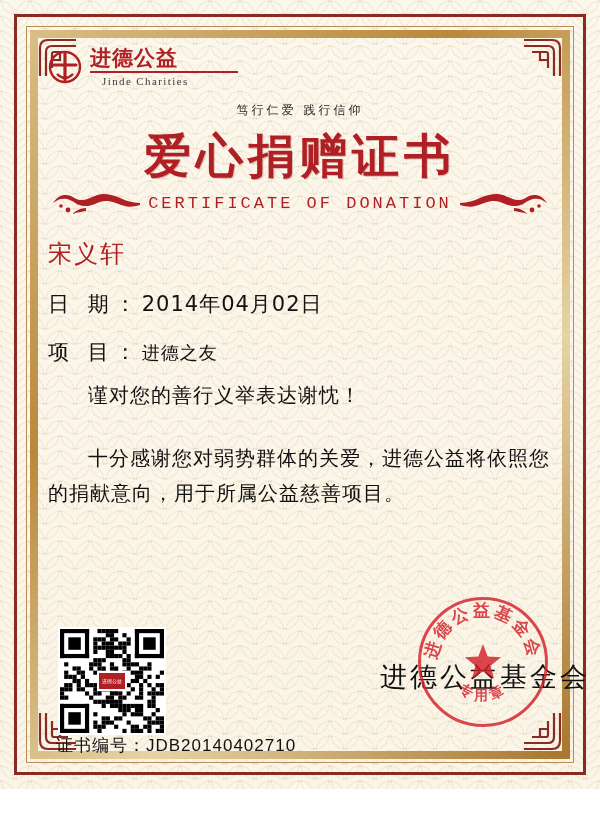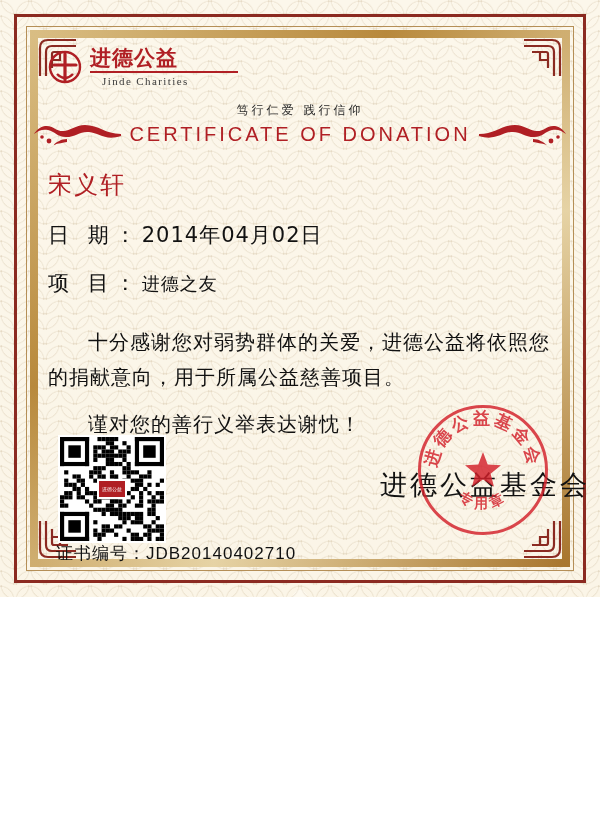--- a/index.html
+++ b/index.html
@@ -10,21 +10,21 @@
   body {
     width: 600px;
     height: 833px;
     font-family: "Liberation Sans", sans-serif;
     overflow: hidden;
   }
 
   .certificate {
     position: relative;
     width: 600px;
-    height: 597px;
+    height: 789px;
     box-sizing: border-box;
     background: #f7efe0;
     background-image:
       radial-gradient(circle at 50% 100%, rgba(255,255,255,0.85) 0 7px, rgba(0,0,0,0) 7px),
       linear-gradient(#fbf5e9, #f6edda);
     overflow: hidden;
   }
 
   
   .scales {
@@ -140,24 +140,24 @@
     margin-top: 2px;
     display: flex;
     align-items: center;
     justify-content: center;
     gap: 6px;
   }
   .flourish { color: #b01f24; }
   .flourish svg { display:block; }
   .flourish.right { transform: scaleX(-1); }
   .sub-title {
-    font-size: 20px;
+    font-size: 17px;
     letter-spacing: 3px;
     color: #b01f24;
-    font-family: Liberation Sans, sans-serif;
+    font-family: Liberation Mono, monospace;
     white-space: nowrap;
   }
 
   
   .recipient {
     margin-top: 22px;
     font-size: 24px;
     color: #b01f24;
     font-family: "DejaVu Sans", sans-serif;
     letter-spacing: 2px;
@@ -320,20 +320,21 @@
         </svg>
       </div>
       <div class="logo-text">
         <div class="logo-cn">进德公益</div>
         <div class="logo-rule"></div>
         <div class="logo-en">Jinde Charities</div>
       </div>
     </div>
 
     <div class="motto">笃行仁爱  践行信仰</div>
+    <div class="main-title">爱心捐赠证书</div>
     <div class="sub-title-row">
       <span class="flourish left">
         <svg width="90" height="26" viewBox="0 0 90 26" fill="currentColor">
           <path d="M88 13 C72 13 66 4 52 4 C42 4 38 10 30 10 C22 10 20 4 12 5 C6 6 3 10 1 13 C6 9 10 8 15 9 C22 10.5 24 16 33 16 C43 16 47 10 56 11 C66 12 72 20 88 15 Z"></path>
           <path d="M34 18 C28 18 24 21 20 24 C26 22 30 22 34 21 Z"></path>
           <circle cx="16" cy="20" r="2.4"></circle>
           <circle cx="9" cy="16" r="1.8"></circle>
         </svg>
       </span>
       <span class="sub-title">CERTIFICATE OF DONATION</span>
@@ -349,22 +350,22 @@
 
     <div class="recipient">宋义轩</div>
 
     <div class="field">
       <span class="label">日 期：</span><span class="value">2014年04月02日</span>
     </div>
     <div class="field small">
       <span class="label">项 目：</span><span class="value">进德之友</span>
     </div>
 
+    <div class="paragraph second">谨对您的善行义举表达谢忱！</div>
     <div class="paragraph">十分感谢您对弱势群体的关爱，进德公益将依照您的捐献意向，用于所属公益慈善项目。</div>
-    <div class="paragraph second">谨对您的善行义举表达谢忱！</div>
   </div>
 
   <div class="footer">
 
     <div class="qr">
       <div class="qr-grid" id="qr-grid">
           <svg width="104" height="104" viewBox="0 0 25 25" style="position: absolute; left: 0px; top: 0px;">
             <rect width="25" height="25" fill="#fff"></rect>
             <rect x="9" y="0" width="1" height="1" fill="#000"></rect>
             <rect x="10" y="0" width="1" height="1" fill="#000"></rect>

